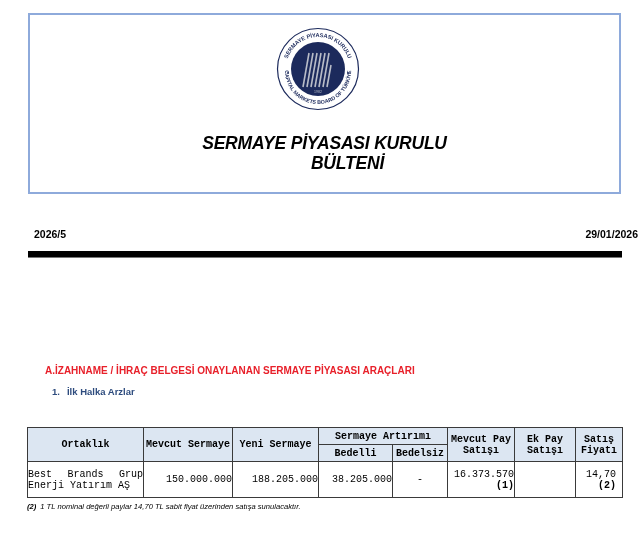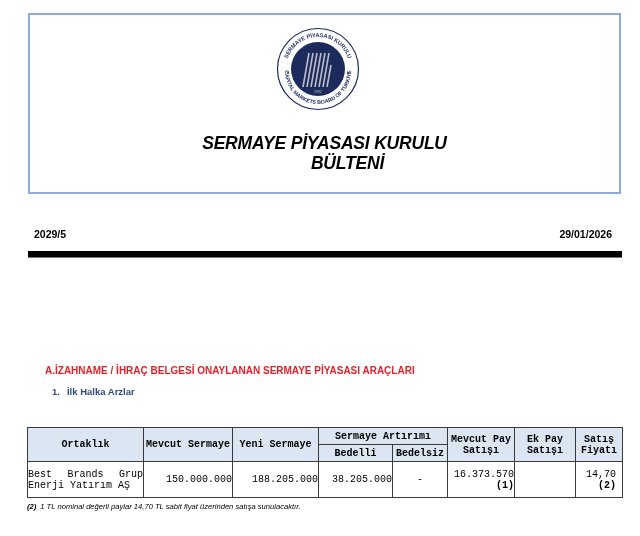--- a/index.html
+++ b/index.html
@@ -17,21 +17,21 @@
   .title {
     position: absolute; left: 0; right: 0; text-align: center;
     font-weight: bold; font-style: italic; font-size: 17.5px; letter-spacing: -0.2px;
   }
   .title.l1 { top: 133px; left: 28px; width: 593px; }
   .title.l2 { top: 153px; left: 28px; width: 639px; }
   .issue, .date {
     position: absolute; top: 228px; font-weight: bold; font-size: 10.5px;
   }
   .issue { left: 34px; }
-  .date { right: 28px; margin-left: 44px; }
+  .date { right: 2px; margin-left: 44px; }
   .rule {
     position: absolute; left: 28px; top: 251px; width: 594px; height: 6px; background: #000;
     box-shadow: 0 1px 0 #777;
   }
   .section-a {
     position: absolute; left: 45px; top: 365px; font-size: 10px; font-weight: bold; color: #e8202a;
   }
   .section-a .u { }
   .sub1 {
     position: absolute; left: 52px; top: 386px; font-size: 9.5px; font-weight: bold; color: #2e4c7e;
@@ -84,21 +84,21 @@
   <text font-size="5.3" font-weight="bold" fill="#1c2a5c" font-family="Liberation Sans, sans-serif">
     <textPath href="#arcBot" startOffset="50%" text-anchor="middle" dy="4">CAPITAL MARKETS BOARD OF TÜRKİYE</textPath>
   </text>
   <circle cx="12" cy="46" r="0.9" fill="#1c2a5c"></circle>
   <circle cx="72" cy="46" r="0.9" fill="#1c2a5c"></circle>
 </svg>
 
 <div class="title l1">SERMAYE PİYASASI KURULU</div>
 <div class="title l2">BÜLTENİ</div>
 
-<div class="issue">2029/5</div>
+<div class="issue">2026/5</div>
 <div class="date">29/01/2026</div>
 <div class="rule"></div>
 
 <div class="section-a">
   <span>A.</span><span class="u">İZAHNAME / İHRAÇ BELGESİ ONAYLANAN SERMAYE PİYASASI ARAÇLARI</span>
 </div>
 
 <div class="sub1">
   <span>1.</span><span class="lbl">İlk Halka Arzlar</span>
 </div>

